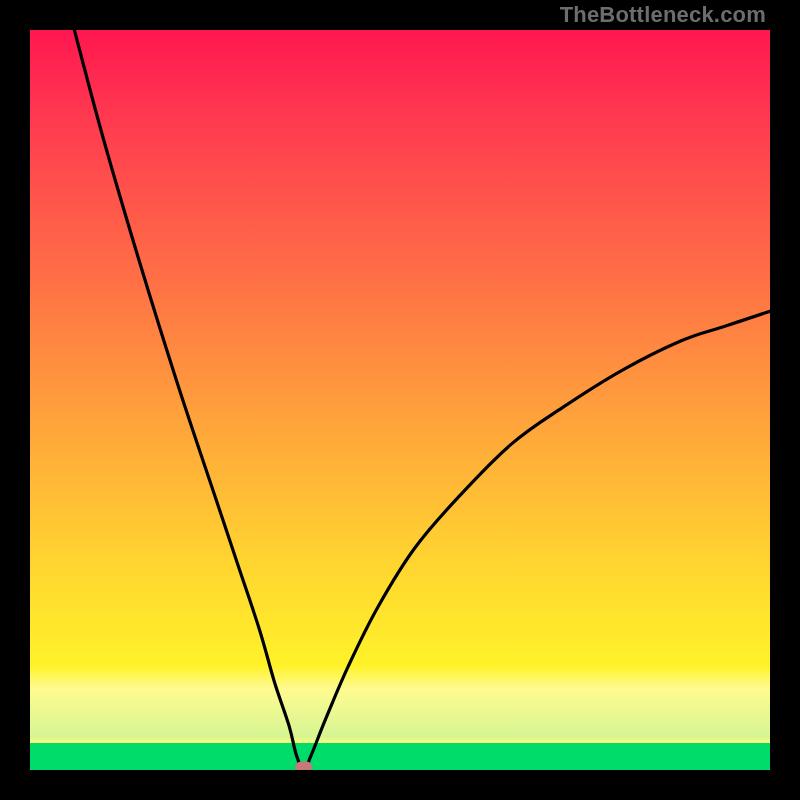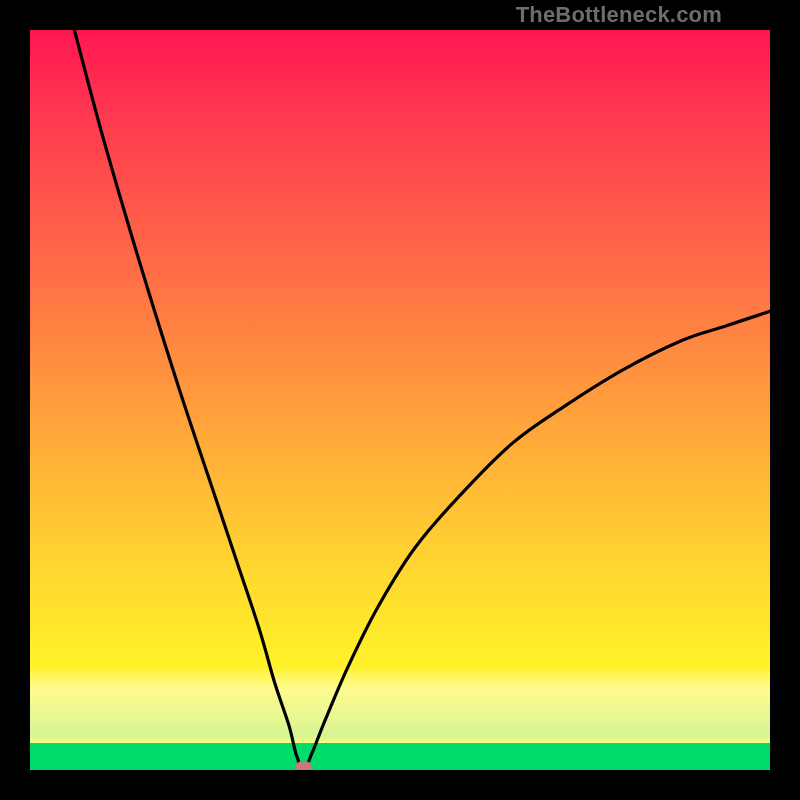--- a/index.html
+++ b/index.html
@@ -7,20 +7,21 @@
     padding: 0;
     width: 800px;
     height: 800px;
     background: #000000;
     overflow: hidden;
   }
   .stage {
     position: relative;
     width: 730px;
     height: 800px;
+    padding-left: 44px;
   }
   .black-frame {
     position: absolute;
     inset: 0;
     background: #000000;
   }
   .plot-area {
     position: absolute;
     left: 30px;
     top: 30px;

